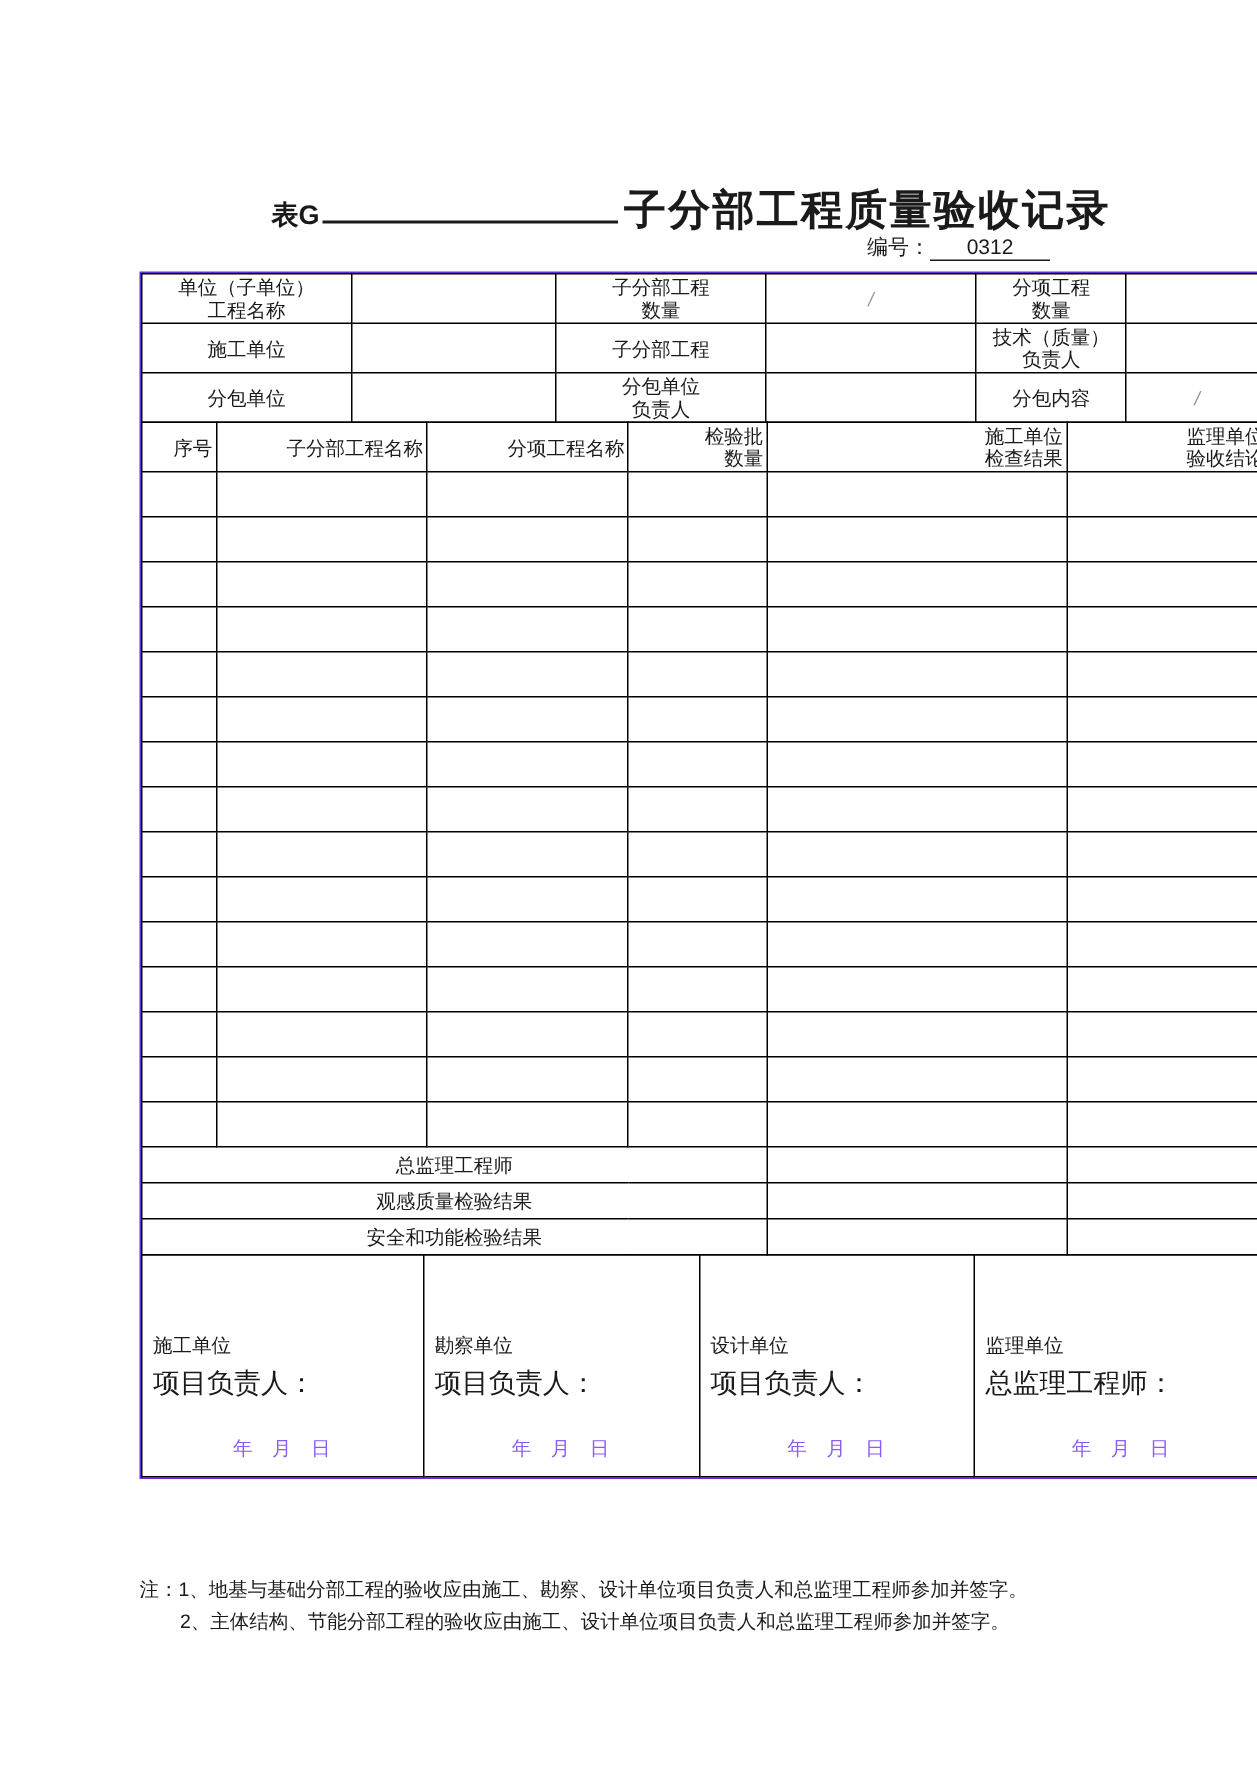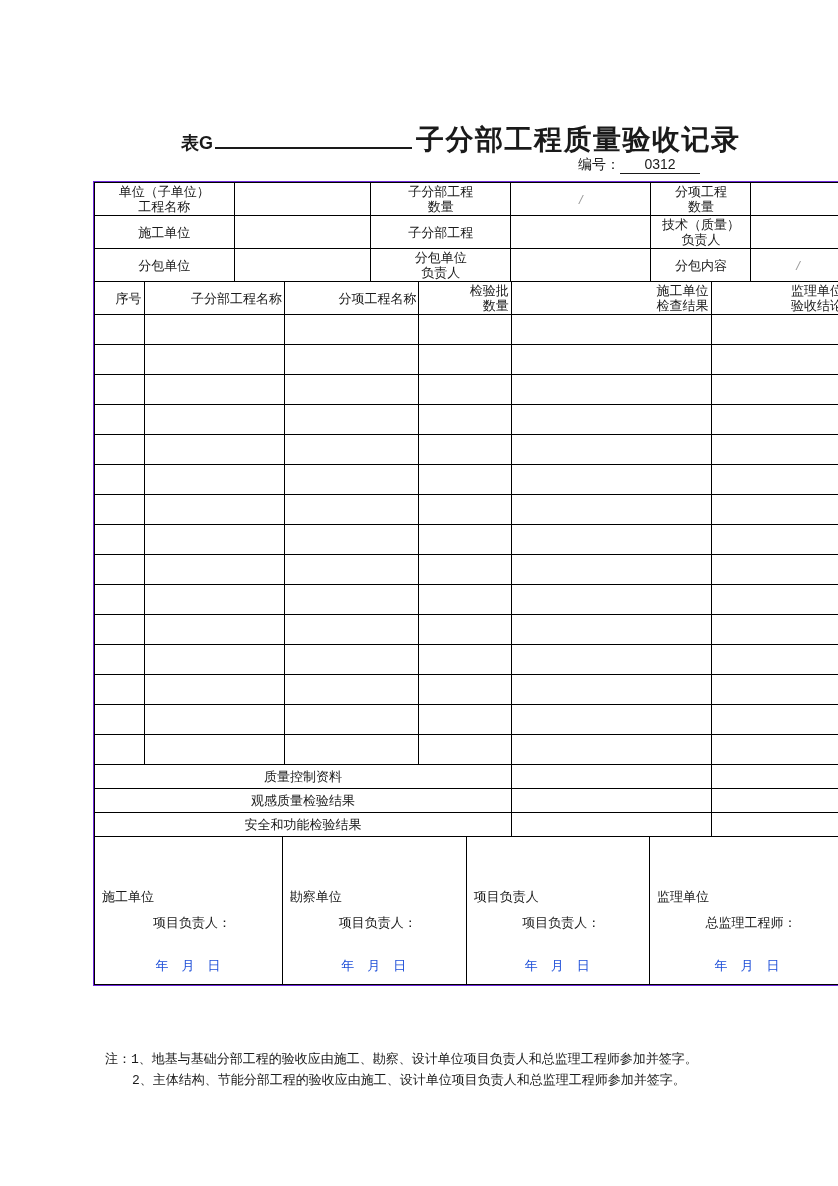--- a/index.html
+++ b/index.html
@@ -25,25 +25,25 @@
     white-space:pre-line; overflow:hidden; padding:1px 2px;
   }
   .info-table td { height:32px; }
   .main-table th { height:29px;text-align:right; }
   .main-table tbody.empty td { height:30px; }
   .main-table .sum-row td { height:24px; }
   .conclusion-table td { height:64px; }
   .conclusion-table .conc-label { line-height:17px; }
   .signature-table td { height:148px; vertical-align:top; text-align:left; padding:0 0 0 7px; white-space:normal; }
   .sig-unit { margin-top:52px; font-size:13px; }
-  .sig-role { margin-top:11px; font-size:13px;text-align:center; }
-  .sig-date { margin-top:28px; text-align:center; font-size:13px; color:#1d4ed8; white-space:pre; padding-right:8px; }
+  .sig-role { margin-top:11px; font-size:18px; }
+  .sig-date { margin-top:28px; text-align:center; font-size:13px; color:#8b5cf6; white-space:pre; padding-right:8px; }
   .slash { color:#999; font-style:italic; }
 
-  .notes { position:absolute; left:105px; top:1049px; font-size:13px; line-height:21px;font-family:Liberation Mono, monospace; }
+  .notes { position:absolute; left:93px; top:1049px; font-size:13px; line-height:21px; }
   .note-2 { padding-left:27px; }
 </style>
 </head>
 <body>
 
 <div class="title-row">
   <span class="t-prefix">表G</span><span class="t-underline"></span><span class="t-main">子分部工程质量验收记录</span>
 </div>
 
 <div class="number-row">
@@ -233,21 +233,21 @@
           <td></td>
           <td></td>
           <td></td>
           <td></td>
           <td></td>
           <td></td>
         </tr>
       </tbody>
     <tbody>
       <tr class="sum-row">
-        <td colspan="4">质量控制资料</td>
+        <td colspan="4">总监理工程师</td>
         <td></td>
         <td></td>
       </tr>
       <tr class="sum-row">
         <td colspan="4">观感质量检验结果</td>
         <td></td>
         <td></td>
       </tr>
       <tr class="sum-row">
         <td colspan="4">安全和功能检验结果</td>
@@ -271,21 +271,21 @@
         <div class="sig-unit">施工单位</div>
         <div class="sig-role">项目负责人：</div>
         <div class="sig-date">年　月　日</div>
       </td>
       <td>
         <div class="sig-unit">勘察单位</div>
         <div class="sig-role">项目负责人：</div>
         <div class="sig-date">年　月　日</div>
       </td>
       <td>
-        <div class="sig-unit">项目负责人</div>
+        <div class="sig-unit">设计单位</div>
         <div class="sig-role">项目负责人：</div>
         <div class="sig-date">年　月　日</div>
       </td>
       <td>
         <div class="sig-unit">监理单位</div>
         <div class="sig-role">总监理工程师：</div>
         <div class="sig-date">年　月　日</div>
       </td>
     </tr>
   </tbody>

